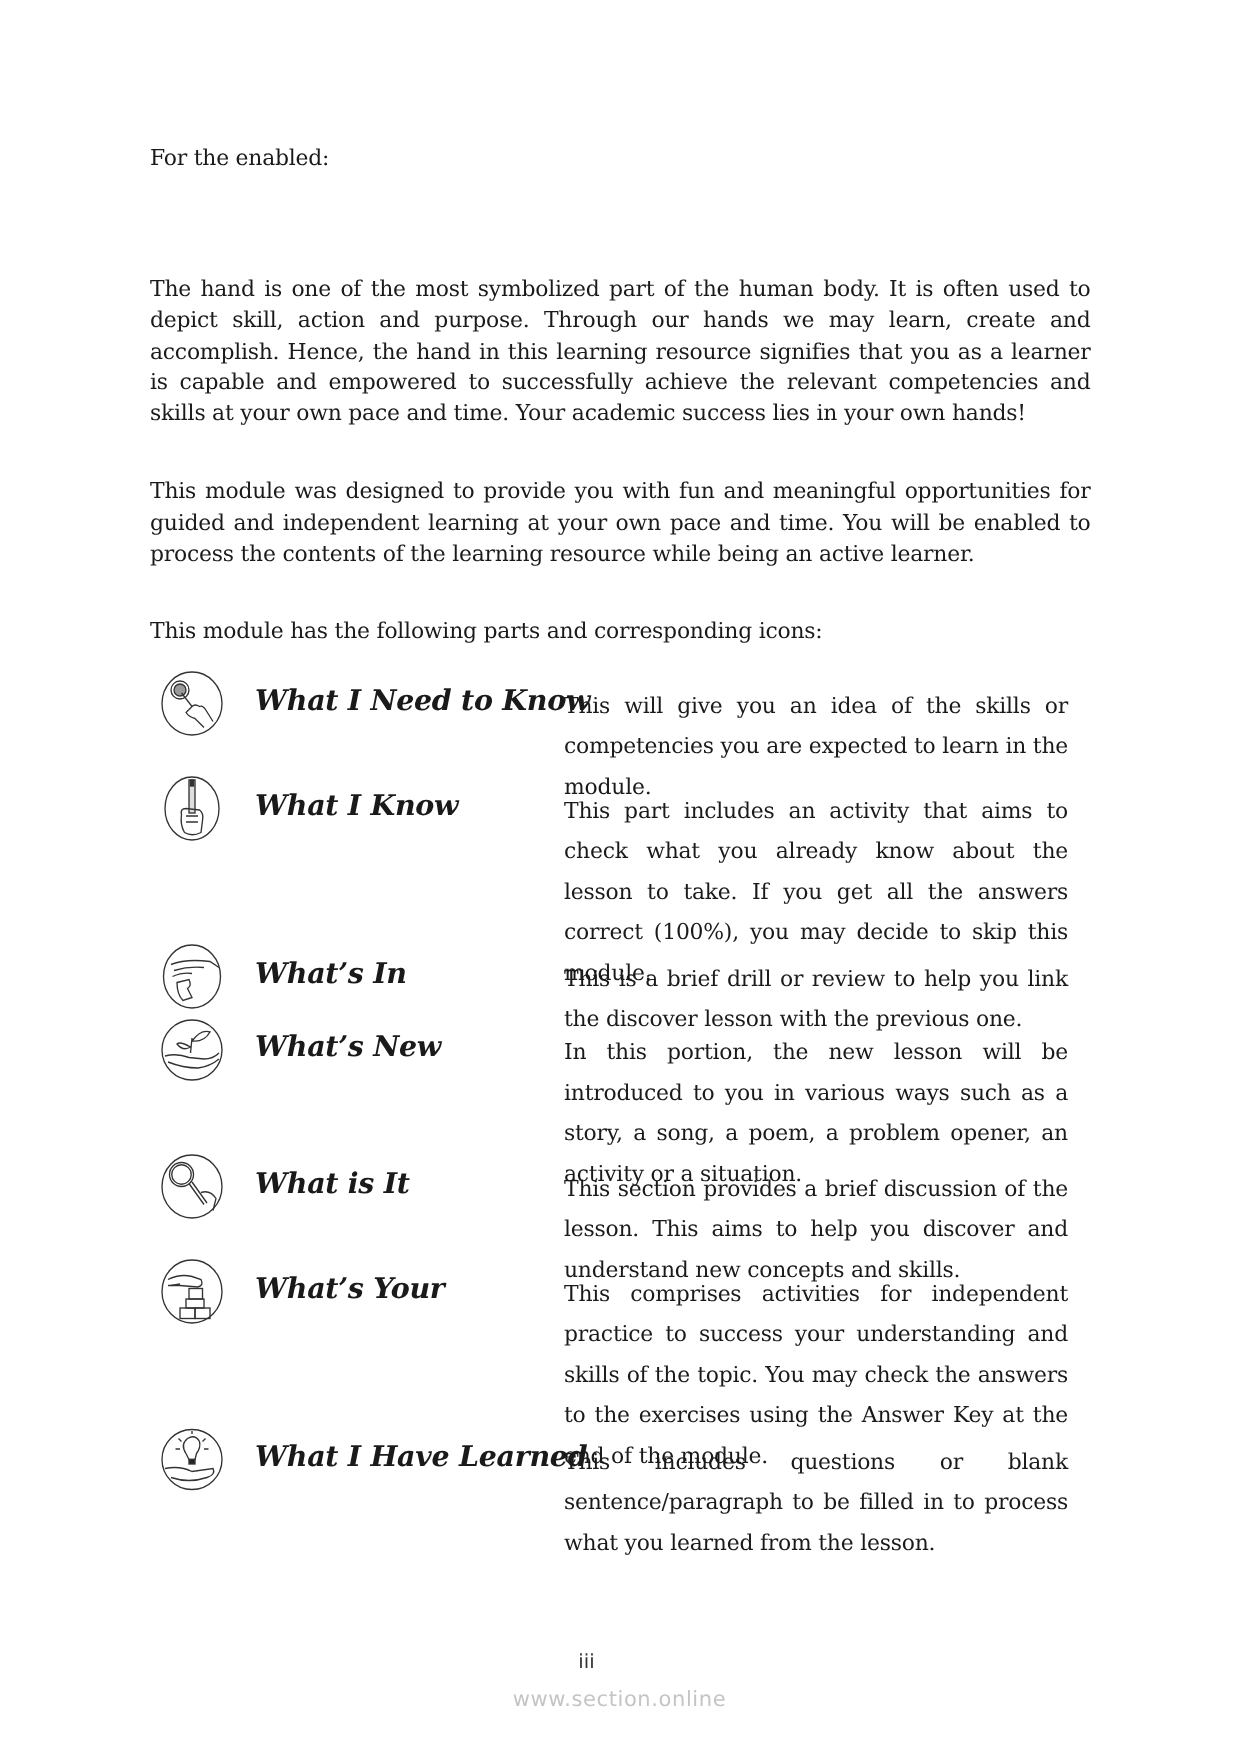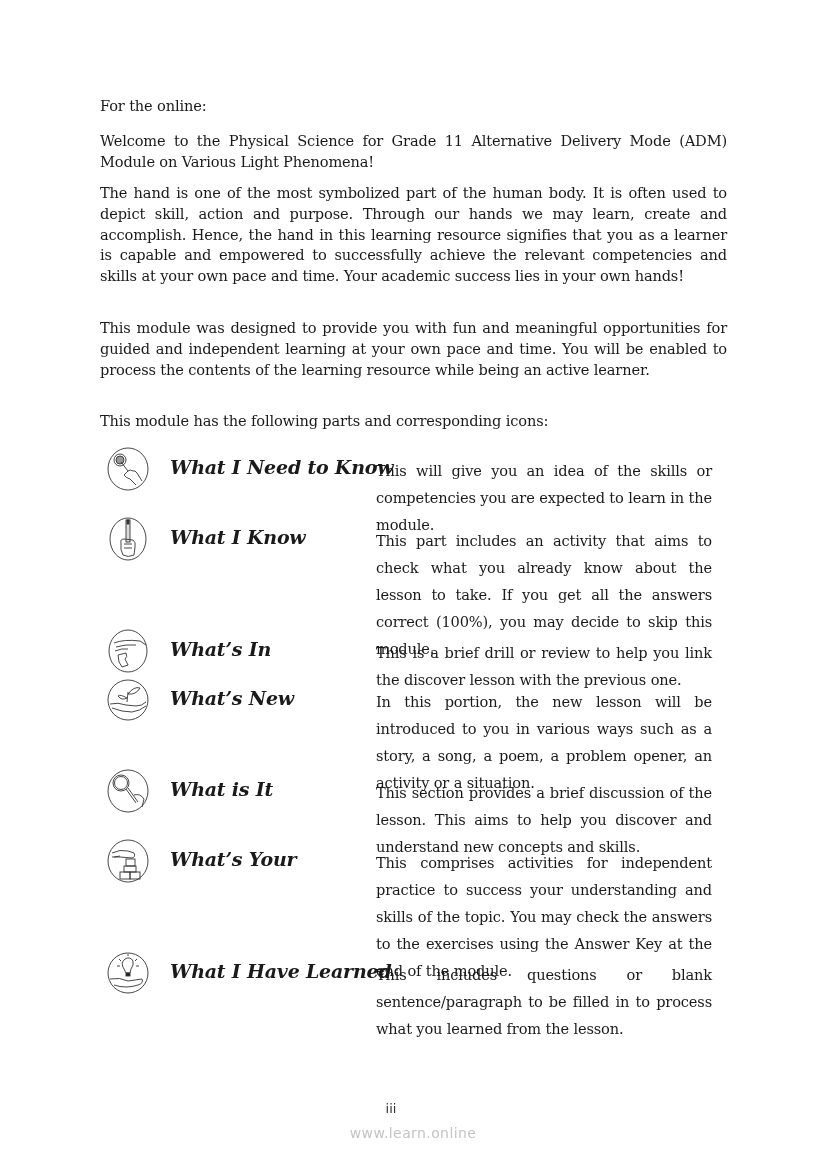--- a/index.html
+++ b/index.html
@@ -19,22 +19,21 @@
   .footer-num { position: absolute; top: 1101px; left: 0; width: 782px; text-align: center;
                 font-family: "DejaVu Sans", sans-serif; font-size: 13px; color: #333; }
   .footer-url { position: absolute; top: 1125px; left: 0; width: 826px; text-align: center;
                 font-family: "DejaVu Sans", sans-serif; font-size: 14px; color: #c4c4c4; letter-spacing: 0.4px; }
 </style>
 </head>
 <body>
 
 <div class="page">
 
-  <p class="para" style="top:96px;">For the online:</p>
-  <p class="para" style="top:131px;">Welcome to the Physical Science for Grade 11 Alternative Delivery Mode (ADM) Module on Various Light Phenomena!</p>
+  <p class="para" style="top:96px;">For the enabled:</p>
   <p class="para" style="top:183px;">The hand is one of the most symbolized part of the human body. It is often used to depict skill, action and purpose. Through our hands we may learn, create and accomplish. Hence, the hand in this learning resource signifies that you as a learner is capable and empowered to successfully achieve the relevant competencies and skills at your own pace and time. Your academic success lies in your own hands!</p>
   <p class="para" style="top:411px;">This module has the following parts and corresponding icons:</p>
   <p class="para" style="top:318px;">This module was designed to provide you with fun and meaningful opportunities for guided and independent learning at your own pace and time. You will be enabled to process the contents of the learning resource while being an active learner.</p>
 
   <div class="row" style="top:457px;">
     <div class="icon">
       <svg viewBox="0 0 44 44" fill="none" stroke="#333" stroke-width="0.9">
         <ellipse cx="22" cy="22" rx="20" ry="21"></ellipse>
         <circle cx="14" cy="13" r="4" fill="#999"></circle>
         <circle cx="14" cy="13" r="6"></circle>
@@ -120,14 +119,14 @@
         <rect x="20" y="22" width="4" height="3" fill="#222"></rect>
         <path d="M22 3 L22 5 M13 8 L15 10 M31 8 L29 10 M11 15 L14 15 M30 15 L33 15"></path>
         <path d="M4 28 Q14 26 22 30 L36 28 Q38 32 32 34 Q20 38 8 34"></path>
       </svg>
     </div>
     <div class="label">What I Have Learned</div>
     <p class="desc">This includes questions or blank sentence/paragraph to be filled in to process what you learned from the lesson.</p>
   </div>
 
   <div class="footer-num">iii</div>
-  <div class="footer-url">www.learn.online</div>
+  <div class="footer-url">www.section.online</div>
 </div>
 
 </body></html>

